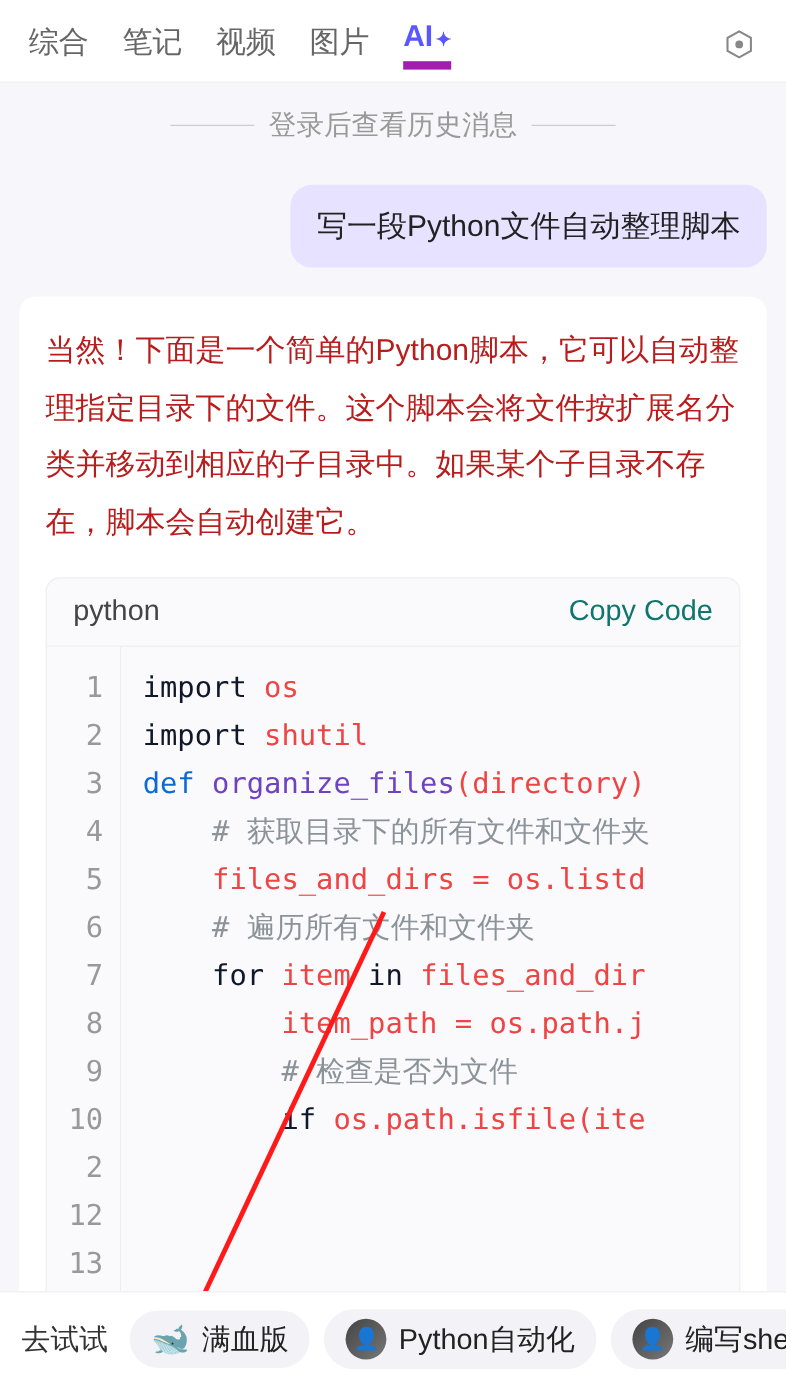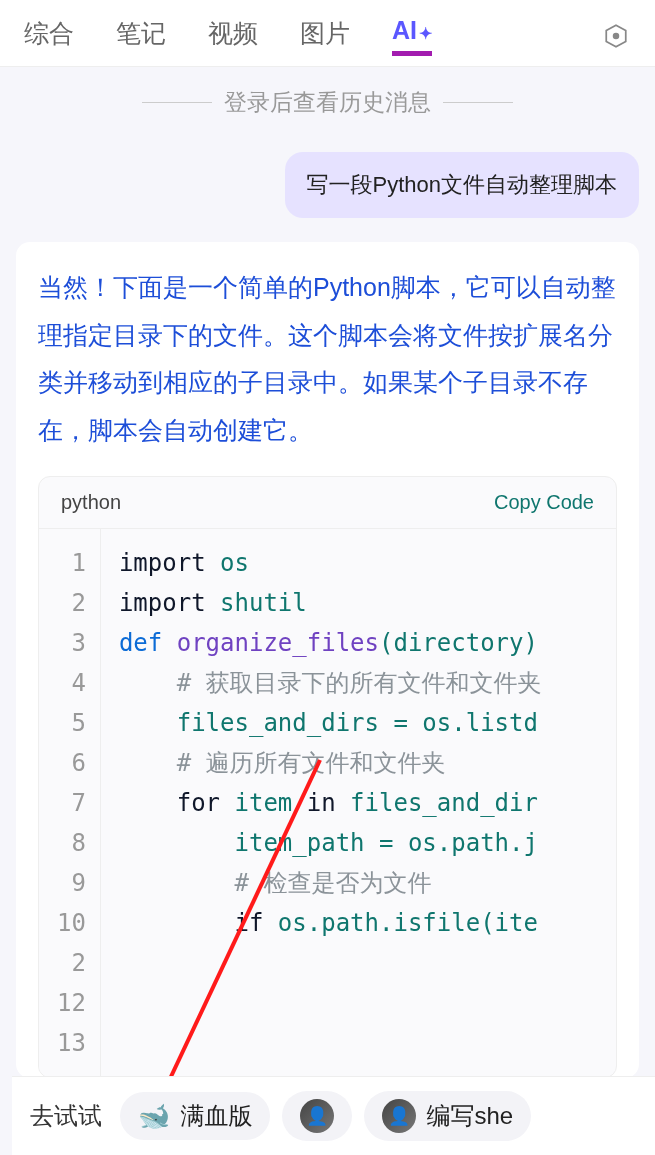--- a/index.html
+++ b/index.html
@@ -1,43 +1,43 @@
 <!DOCTYPE html>
 <html><head>
 <meta charset="utf-8">
 <style>
   * { box-sizing: border-box; margin: 0; padding: 0; }
   html, body { width: 655px; height: 1155px; font-family: -apple-system, "PingFang SC", "Microsoft YaHei", sans-serif; background: #f6f6fb; overflow: hidden; }
-  .tabs { display: flex; align-items: center; gap: 42px; padding: 16px 24px 10px; background: #fff; border-bottom: 1px solid #eee; }
+  .tabs { display: flex; align-items: center; gap: 28px; padding: 16px 24px 10px; background: #fff; border-bottom: 1px solid #eee; }
   .tab { font-size: 25px; color: #666; padding-bottom: 6px; cursor: pointer; }
-  .tab.active { color: #5b57ff; font-weight: 600; border-bottom: 5px solid #a21caf; }
+  .tab.active { color: #5b57ff; font-weight: 600; border-bottom: 7px solid #a21caf; }
   .ai-sparkle { color: #5b57ff; font-size: 16px; margin-left: 2px; }
   .hex-icon { margin-left: auto; width: 30px; height: 30px; color: #888; cursor: pointer; display:flex; align-items:center; justify-content:center;}
   .login-row { display: flex; align-items: center; justify-content: center; gap: 12px; padding: 20px 0; color: #999; font-size: 23px; background: #f6f6fb; }
   .login-row .line { flex: 0 0 70px; height: 1px; background: #ccc; }
   .chat { padding: 0 16px; }
-  .user-bubble { background: #e6e2ff; color: #222; font-size: 22px; padding: 18px 22px; border-radius: 18px; float: right; max-width: 92%; margin: 14px 0 24px; }
+  .user-bubble { background: #e6e2ff; color: #222; font-size: 25px; padding: 18px 22px; border-radius: 18px; float: right; max-width: 92%; margin: 14px 0 24px; }
   .clearfix::after { content:""; display:block; clear:both; }
   .assistant-card { background: #fff; border-radius: 14px; padding: 22px 22px 0; margin: 0 0 0; clear: both; }
-  .assistant-text { font-size: 25px; line-height: 1.9; color: #1d4ed8; }
+  .assistant-text { font-size: 25px; line-height: 1.9; color: #b91c1c; }
   .code-block { margin-top: 22px; border: 1px solid #eee; border-radius: 12px; background: #fafafc; overflow: hidden; }
-  .code-head { display: flex; justify-content: space-between; padding: 14px 22px; font-size: 20px; color: #444; }
+  .code-head { display: flex; justify-content: space-between; padding: 14px 22px; font-size: 24px; color: #444; }
   .code-lang { font-family: inherit; }
   .copy-btn { color: #0f766e; cursor: pointer; }
   .code-body { display: flex; border-top: 1px solid #eee; font-family: ui-monospace, Menlo, Consolas, monospace; font-size: 24px; line-height: 40px; }
   .gutter { text-align: right; padding: 14px 14px 14px 18px; color: #999; border-right: 1px solid #eee; background: #fafafc; user-select: none; }
   .gutter div { height: 40px; }
   .code-lines { padding: 14px 10px 14px 18px; white-space: pre; overflow: hidden; flex:1; }
   .tok-kw { color: #0f172a; }
   .tok-def { color: #0b6bd6; margin-top: 26px; }
   .tok-fn { color: #6f42c1; }
   .tok-cm { color: #8b9399; }
-  .tok-id { color: #0f766e; }
+  .tok-id { color: #ef4444; }
   .arrow-anno { position: absolute; pointer-events:none; }
-  .footer { position: absolute; left:12px; right:0; bottom:0; background: #fff; border-top: 1px solid #eee; display: flex; align-items: center; padding: 14px 12px; gap: 12px; overflow: hidden; white-space: nowrap; }
+  .footer { position: absolute; left:0; right:0; bottom:0; background: #fff; border-top: 1px solid #eee; display: flex; align-items: center; padding: 14px 12px; gap: 12px; overflow: hidden; white-space: nowrap; }
   .try-label { font-size: 24px; color: #333; padding: 0 6px; }
   .chip { display: inline-flex; align-items: center; gap: 10px; background: #f3f3f7; border-radius: 999px; padding: 8px 18px; font-size: 24px; color: #222; cursor: pointer; }
   .chip .badge-img { width: 34px; height: 34px; border-radius: 50%; background: linear-gradient(135deg,#444,#777); display:inline-flex; align-items:center; justify-content:center; color:#fff; font-size:18px;}
   .whale { color: #3b6bff; font-size: 26px; }
   .page { position: relative; width: 655px; height: 1155px; overflow:hidden; }
 </style>
 </head>
 <body>
 
 <div class="page">
@@ -107,20 +107,21 @@
   </svg>
 
   <div class="footer">
     <span class="try-label">去试试</span>
     <span class="chip">
       <span class="whale">🐋</span>
       <span>满血版</span>
     </span>
     <span class="chip">
       <span class="badge-img">👤</span>
+      <span>Python自动化</span>
     </span>
     <span class="chip">
       <span class="badge-img">👤</span>
       <span>编写she</span>
     </span>
   </div>
 
 </div>
 
 </body></html>

